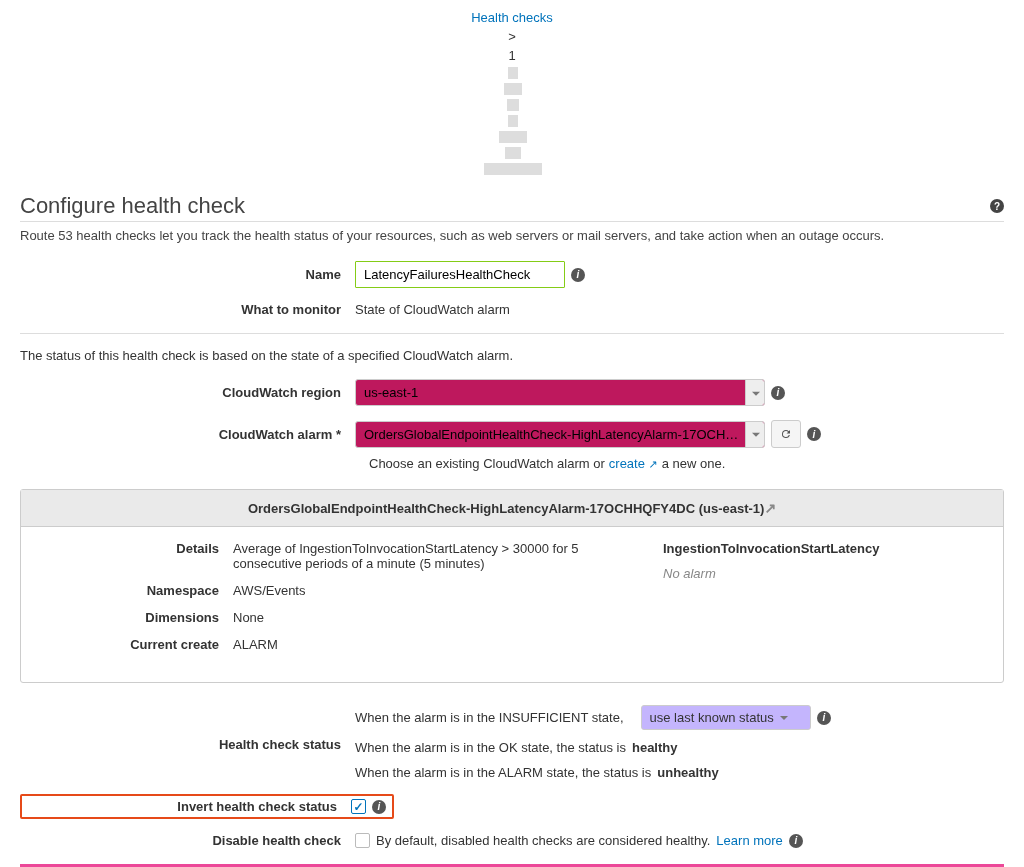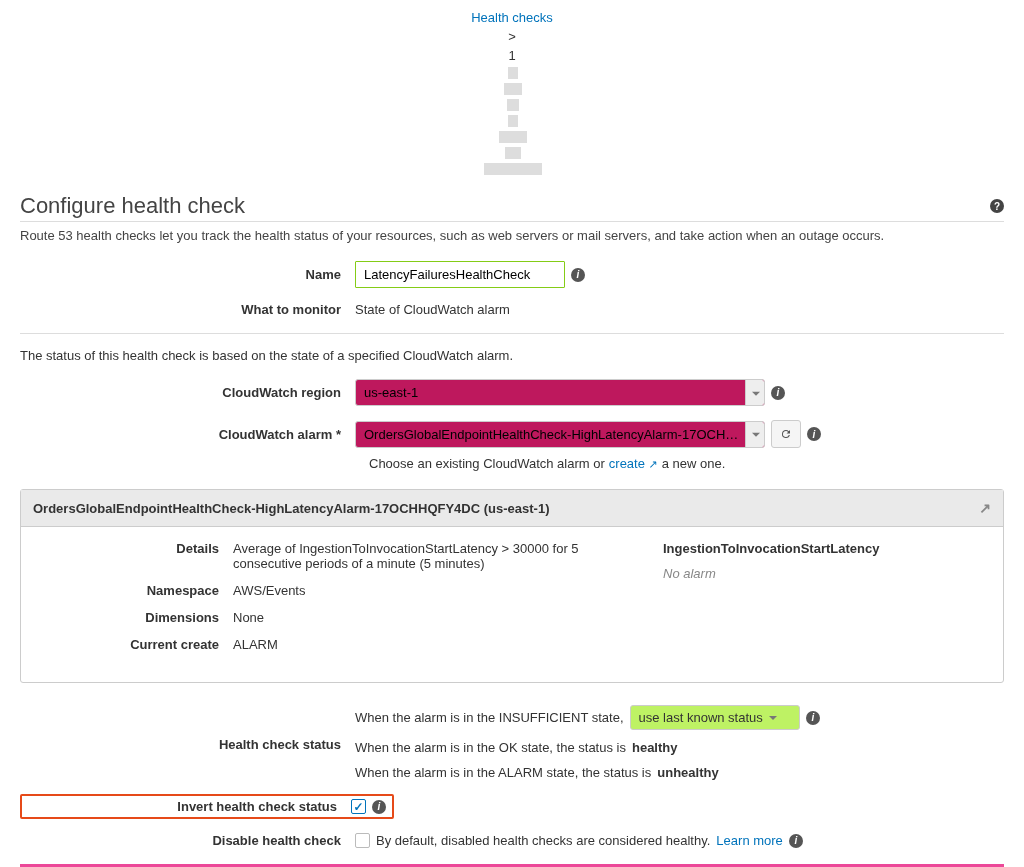--- a/index.html
+++ b/index.html
@@ -111,38 +111,38 @@
       height:28px;width:30px;
     }
     .refresh-btn svg { width:14px;height:14px; }
     .helper-line { margin-left:349px;font-size:13px;color:#333;margin-top:-6px;margin-bottom:18px;display:flex;align-items:center;gap:4px; }
     .ext-icon { display:inline-block;font-size:11px;color:#0073bb; }
     .alarm-card {
       border:1px solid #ccc;border-radius:3px;margin-bottom:22px;
     }
     .alarm-card .card-head {
       background:#eaeaea;border-bottom:1px solid #ccc;padding:10px 12px;
-      display:flex;justify-content:space-between;align-items:center;
+      display:flex;justify-content:center;align-items:center;
       font-weight:bold;font-size:13px;color:#333;
     }
     .open-ext-icon { color:#888;font-size:14px;cursor:pointer; }
     .alarm-card .card-body { padding:14px 12px 18px;display:flex;gap:30px; }
     .alarm-left { flex:0 0 600px; }
     .alarm-right { flex:1; }
     .alarm-right .metric-name { font-weight:bold;font-size:13px;margin-bottom:10px; }
     .alarm-right .nodata { color:#888;font-style:italic;font-size:13px; }
     .detail-row { display:flex;margin-bottom:12px;font-size:13px; }
     .detail-row .dlabel { width:200px;text-align:right;font-weight:bold;padding-right:14px;color:#333; }
     .detail-row .dvalue { flex:1;color:#333; }
     .alarm-state { color:#d13212; }
     .status-row .value { flex-direction:column;align-items:flex-start;gap:10px; }
     .status-line { display:flex;align-items:center;gap:6px;font-size:13px;color:#333;flex-wrap:wrap; }
     .inline-select {
-      border:1px solid #ccc;border-radius:3px;background:#bef264;padding:4px 22px 4px 8px;
-      font-size:13px;position:relative;display:inline-flex;align-items:center;cursor:pointer;
+      border:1px solid #ccc;border-radius:3px;background:#c4b5fd;padding:4px 22px 4px 8px;
+      font-size:13px;position:relative;display:inline-flex;align-items:center;cursor:pointer;margin-left:11px;
     }
     .inline-select .caret2 {
       margin-left:6px;width:0;height:0;border-left:4px solid transparent;border-right:4px solid transparent;
       border-top:4px solid #777;
     }
     .highlight-box {
       border:2px solid #e64a19;border-radius:2px;padding:3px 6px 3px 0;display:inline-flex;
     }
     .highlight-box .label { width:329px; }
     .checkbox-blue {

